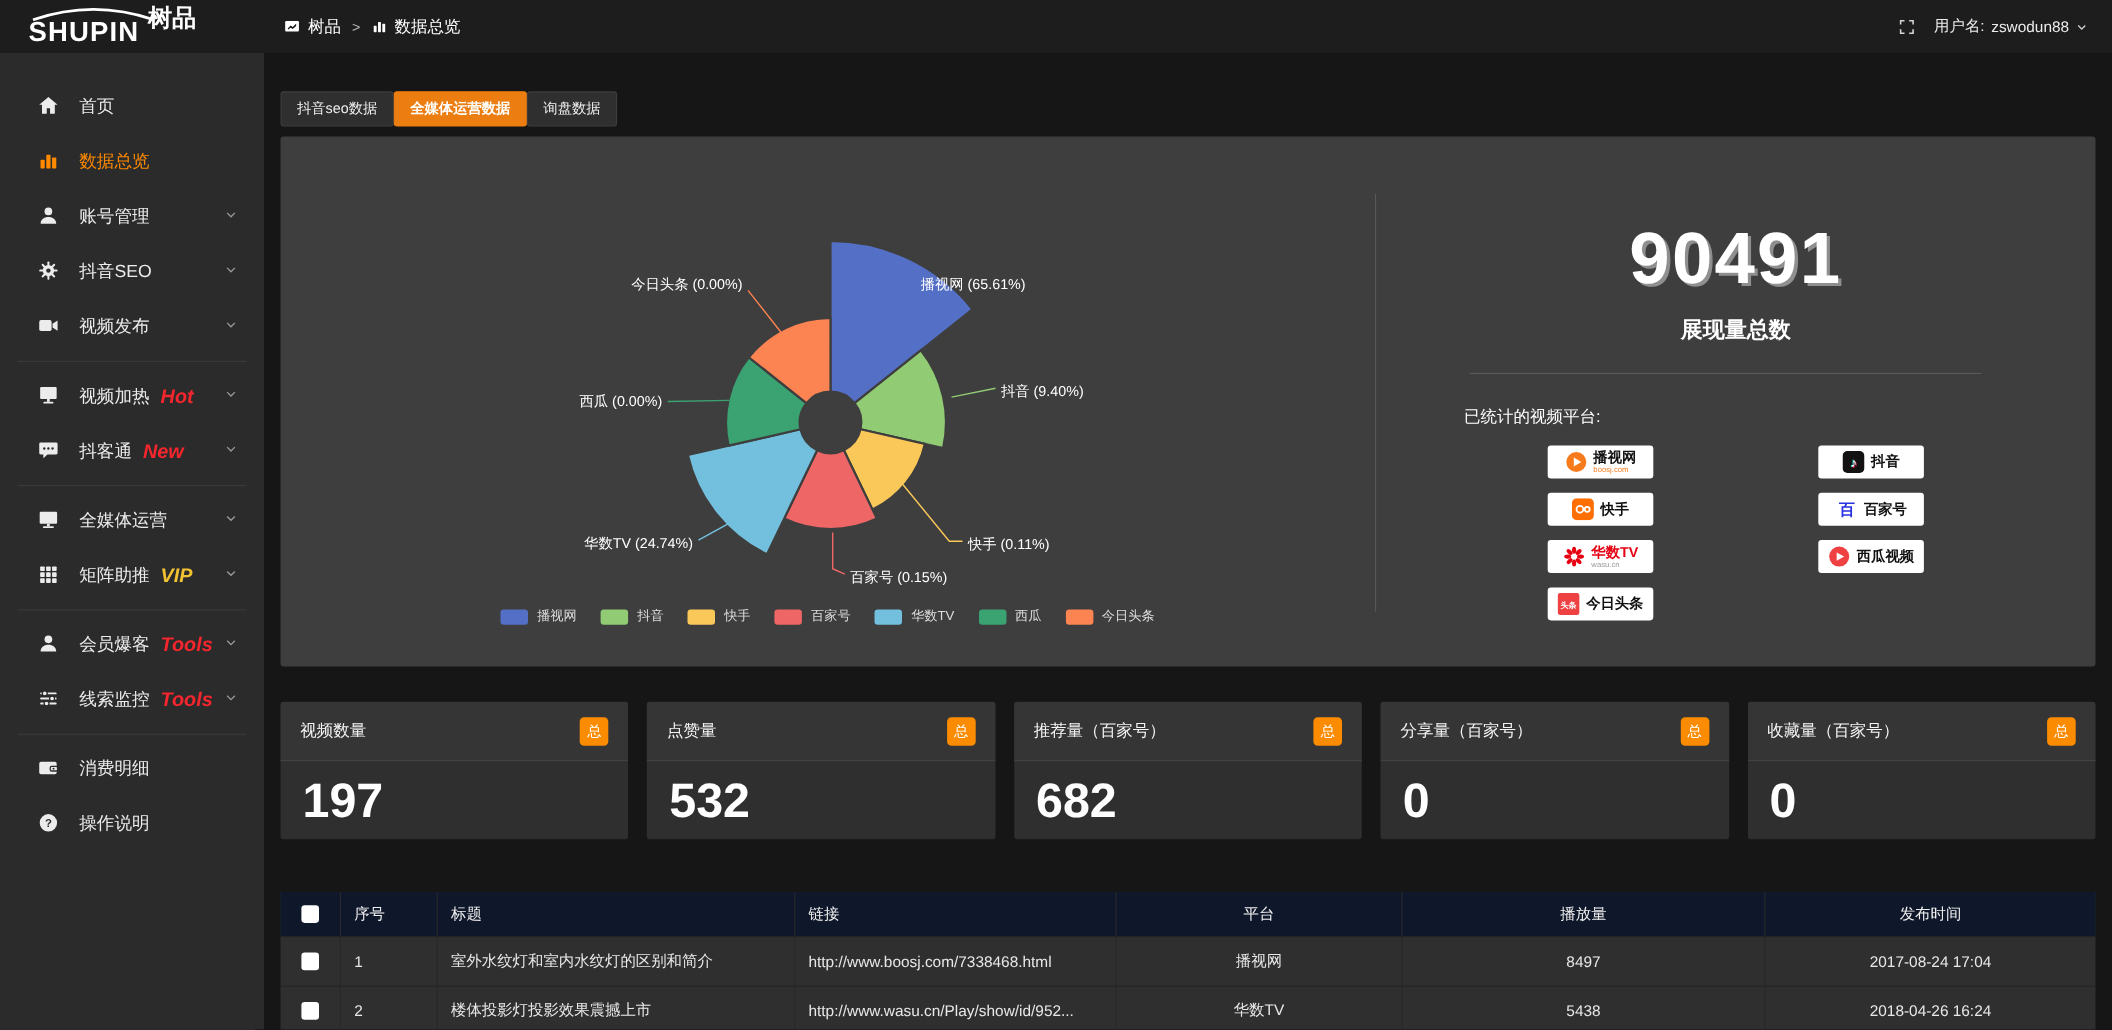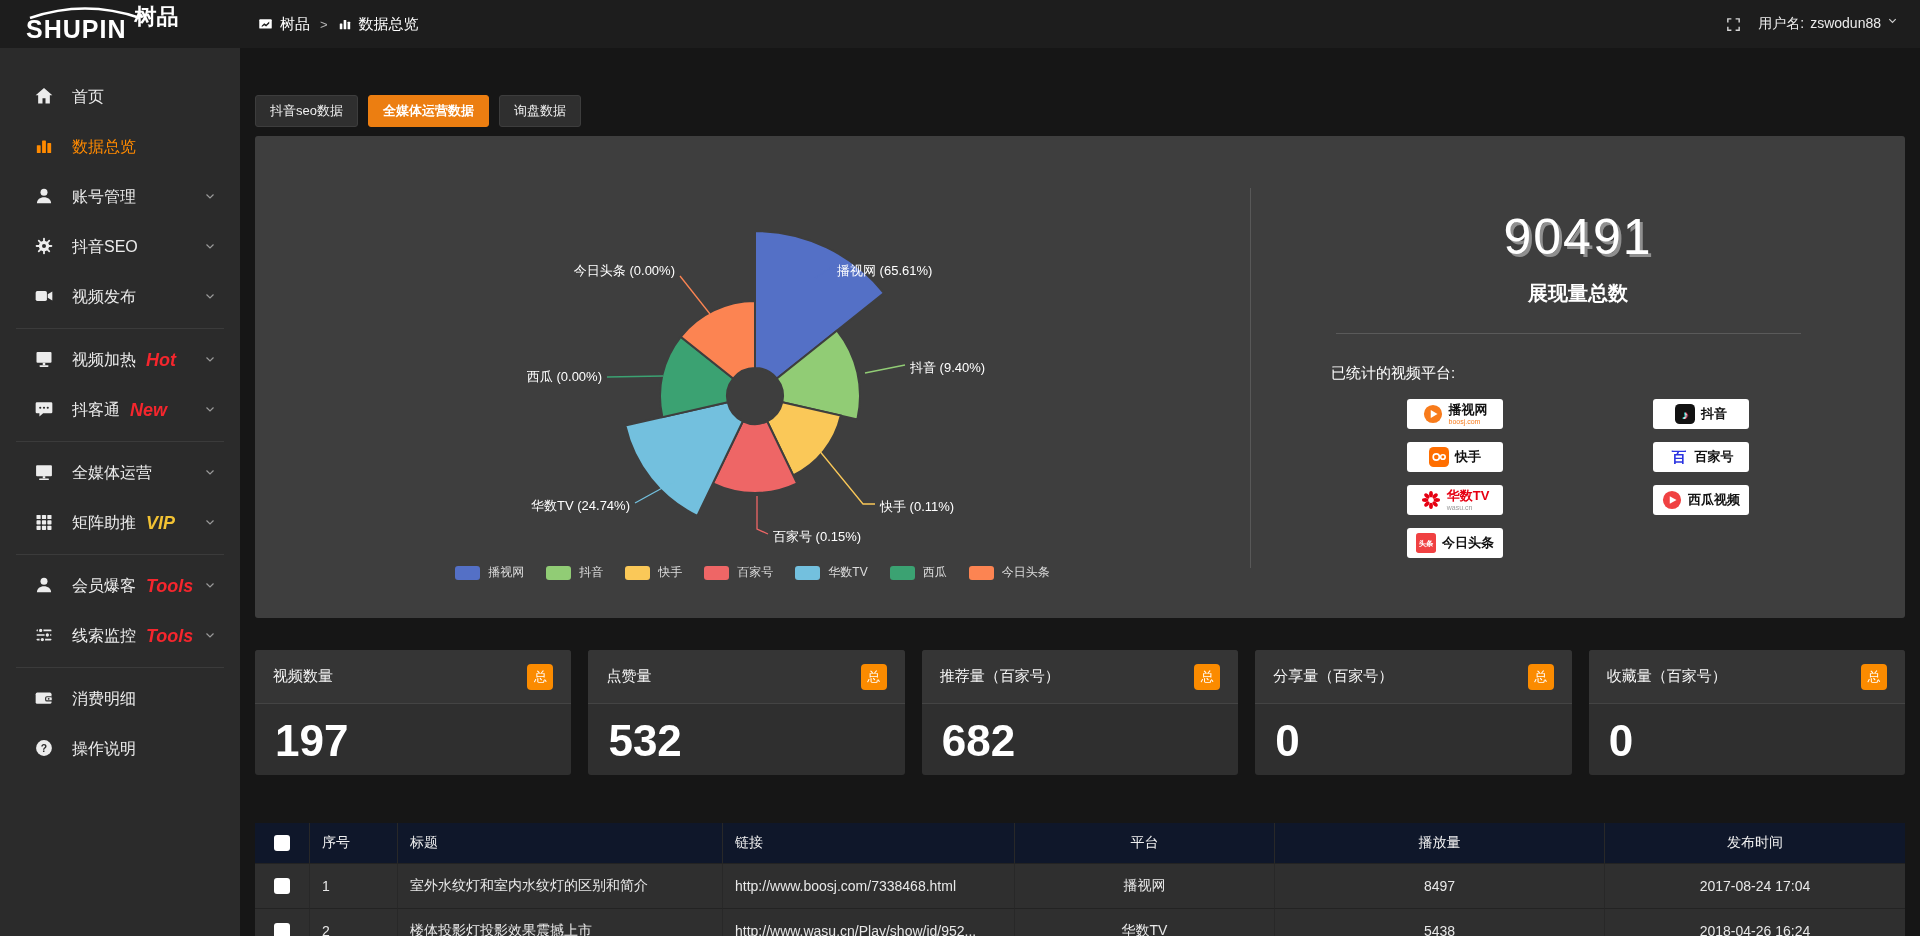--- a/index.html
+++ b/index.html
@@ -10,47 +10,47 @@
   .logo{width:240px;box-sizing:border-box;padding-left:26px;display:flex;align-items:flex-start;gap:8px}
   .logo-en-wrap{position:relative;padding-top:11px;line-height:1}
   .logo-arc{position:absolute;top:1px;left:-2px}
   .logo-en{font-weight:700;font-size:25px;letter-spacing:1px;color:#fff}
   .logo-cn{font-weight:700;font-size:22px;color:#fff;line-height:1;padding-bottom:1px}
   .breadcrumb{margin-left:18px;display:flex;align-items:center;gap:7px;font-size:15px;color:#fff}
   .bc-icon svg{display:block}
   .bc-sep{color:#b5b5b5;font-size:13px;margin:0 3px}
   .top-right{margin-left:auto;display:flex;align-items:center;gap:16px;padding-right:22px;font-size:14px;color:#ececec}
   .fs-icon svg{display:block}
-  .user-wrap{display:flex;gap:6px;cursor:pointer}
+  .user-wrap{display:flex;align-items:center;gap:6px;cursor:pointer}
   
   .frame{display:flex;height:888px}
   .sidebar{width:240px;flex:none;background:#2b2b2b;padding-top:24px;box-sizing:border-box}
   .side-item{height:50px;display:flex;align-items:center;padding-left:34px;color:#ececec;cursor:pointer}
   .side-item.active{color:#ff8a00}
   .s-icon{width:22px;height:22px;margin-right:16px;flex:none}
   .s-icon svg{display:block}
   .s-label{font-size:16px;white-space:nowrap}
   .s-badge{margin-left:10px;font-size:18px;font-style:italic;font-weight:700}
   .s-arrow{margin-left:auto;margin-right:24px}
   .side-divider{height:1px;background:#3b3b3b;margin:6px 16px}
   
   .main{flex:1;padding:0 15px;box-sizing:border-box}
-  .tabs{margin-top:47px;display:flex;gap:10px}
+  .tabs{margin-top:35px;display:flex;}
   .tab{background:#2f2f2f;border:1px solid #3d3d3d;color:#f0f0f0;font-size:13px;
        padding:6px 14px;border-radius:3px;cursor:pointer;white-space:nowrap}
   .tab.active{background:#ec7e11;border-color:#ec7e11;font-weight:700;color:#fff}
   
   .panel{margin-top:9px;height:482px;background:#3e3e3e;border-radius:3px;display:flex}
   .chart-left{width:995px;flex:none;position:relative}
   .pie-svg{position:absolute;inset:0}
   .legend{position:absolute;left:0;right:0;top:428px;display:flex;justify-content:center;gap:22px}
   .legend-item{display:flex;align-items:center;gap:8px;font-size:12px;color:#ddd}
   .legend-swatch{width:25px;height:14px;border-radius:3px}
   .chart-right{flex:1;border-left:1px solid #585858;margin:52px 0 50px}
-  .big-number{text-align:center;font-size:50px;font-weight:400;color:#fff;letter-spacing:2px;
+  .big-number{text-align:center;font-size:66px;font-weight:700;color:#fff;letter-spacing:2px;
               text-shadow:3px 3px 0 #8f8f8f;margin-top:20px}
   .big-label{text-align:center;font-size:20px;font-weight:700;color:#fff;margin-top:14px}
   .ov-divider{height:1px;background:#5a5a5a;width:465px;margin:26px 0 30px 85px}
   .platforms-label{font-size:15px;font-weight:400;color:#fff;margin-left:80px}
   .badge-grid{display:flex;justify-content:center;gap:150px;margin-top:16px}
   .badge-col{display:flex;flex-direction:column;gap:13px}
   .p-badge{min-width:78px;height:30px;background:#fff;border-radius:3px;display:flex;
            align-items:center;justify-content:center;gap:6px;padding:0 9px}
   .p-text{display:flex;flex-direction:column;align-items:flex-start;line-height:1.05}
   .p-name{font-size:13px;font-weight:700;color:#111;white-space:nowrap}

